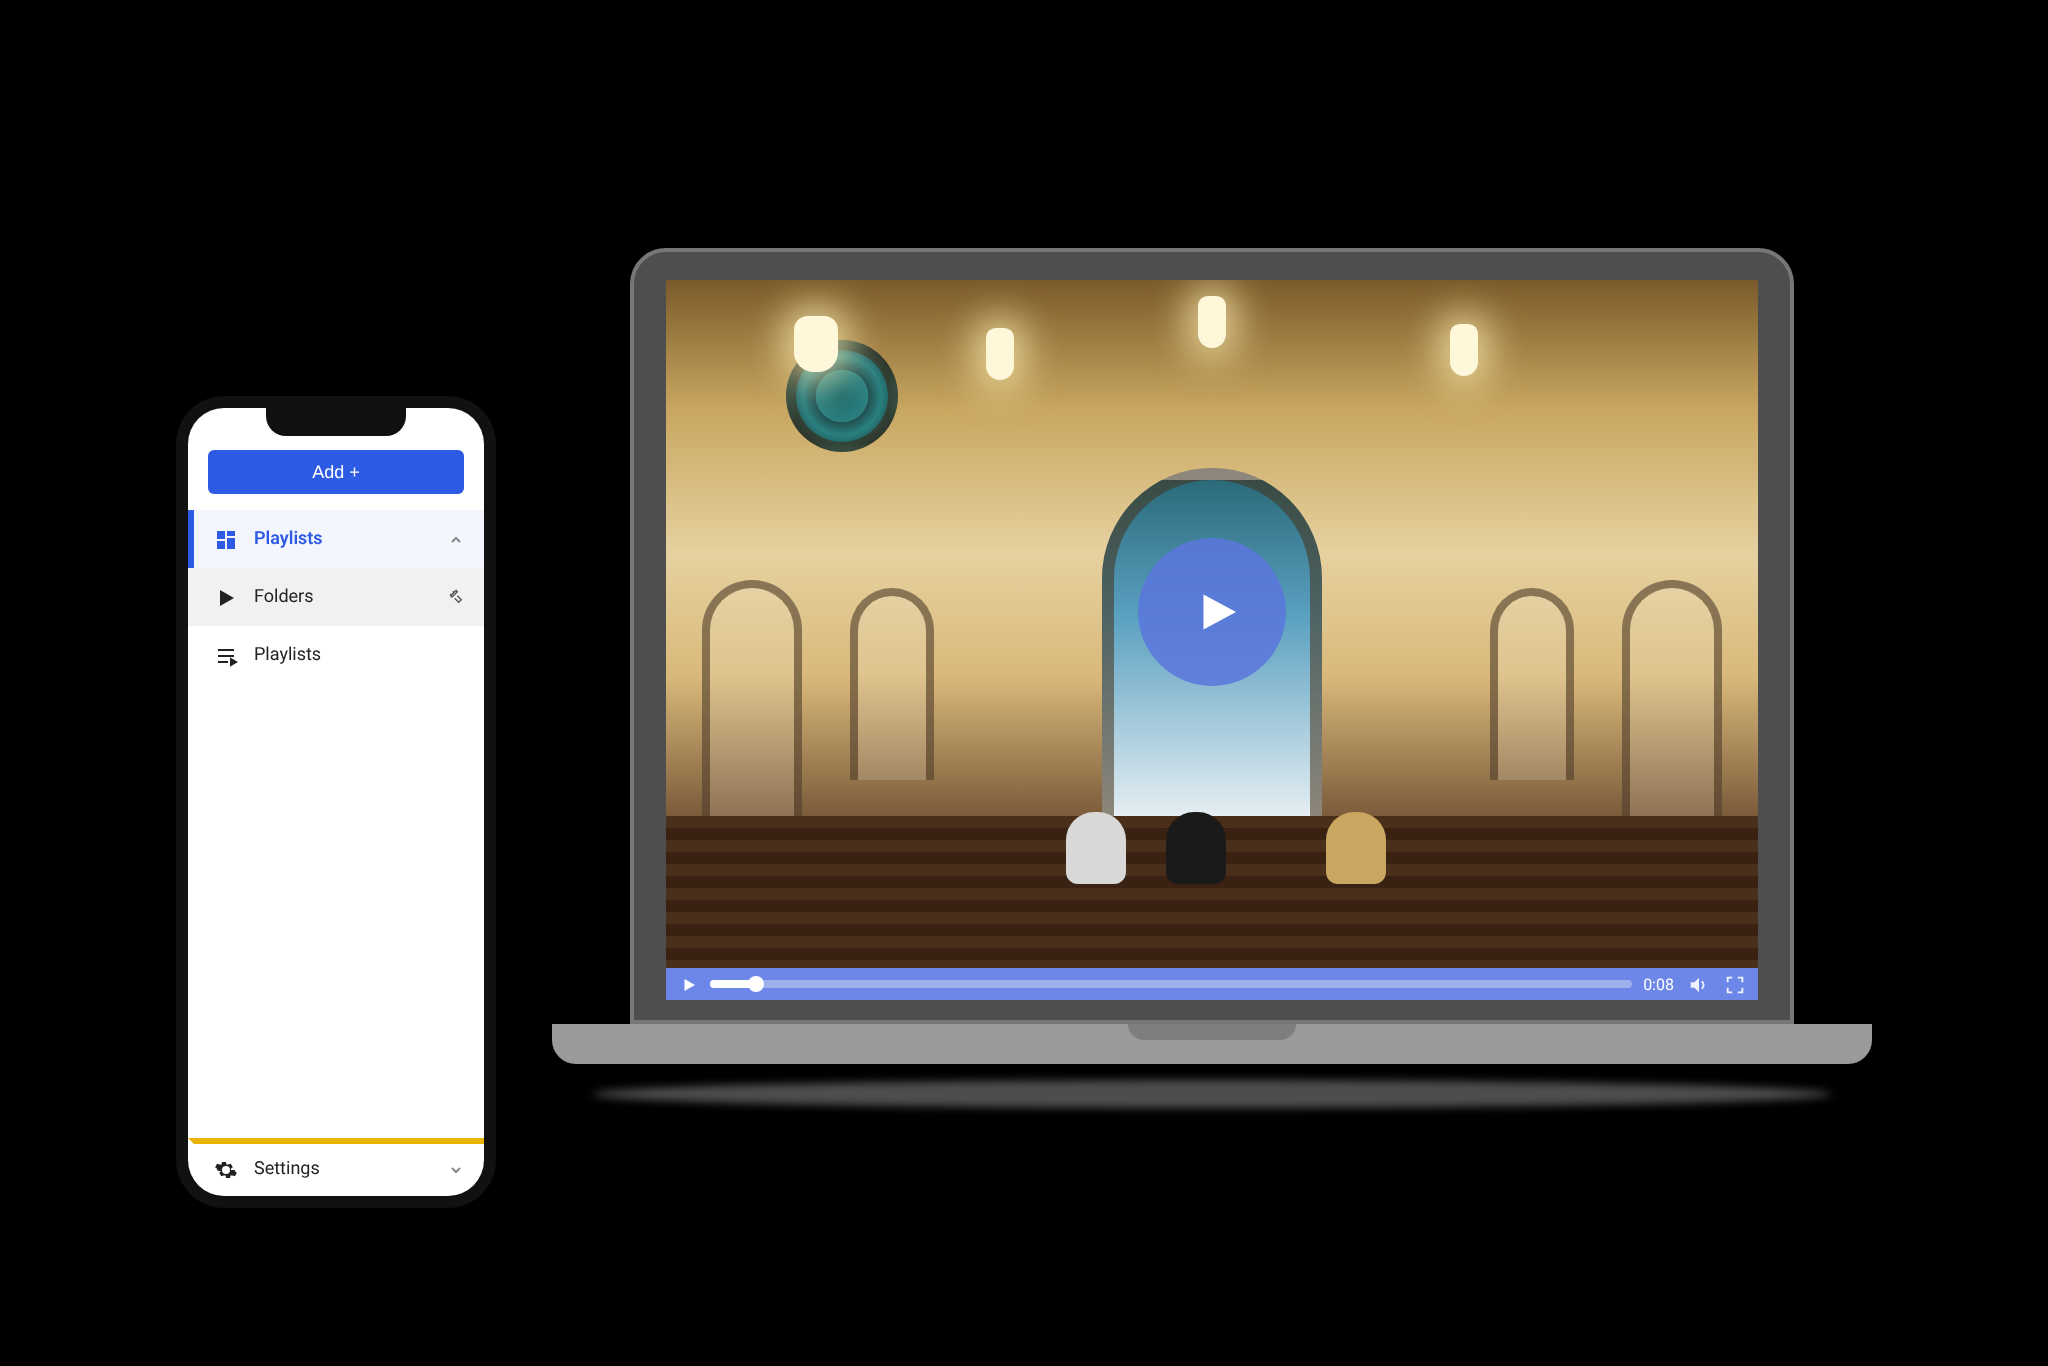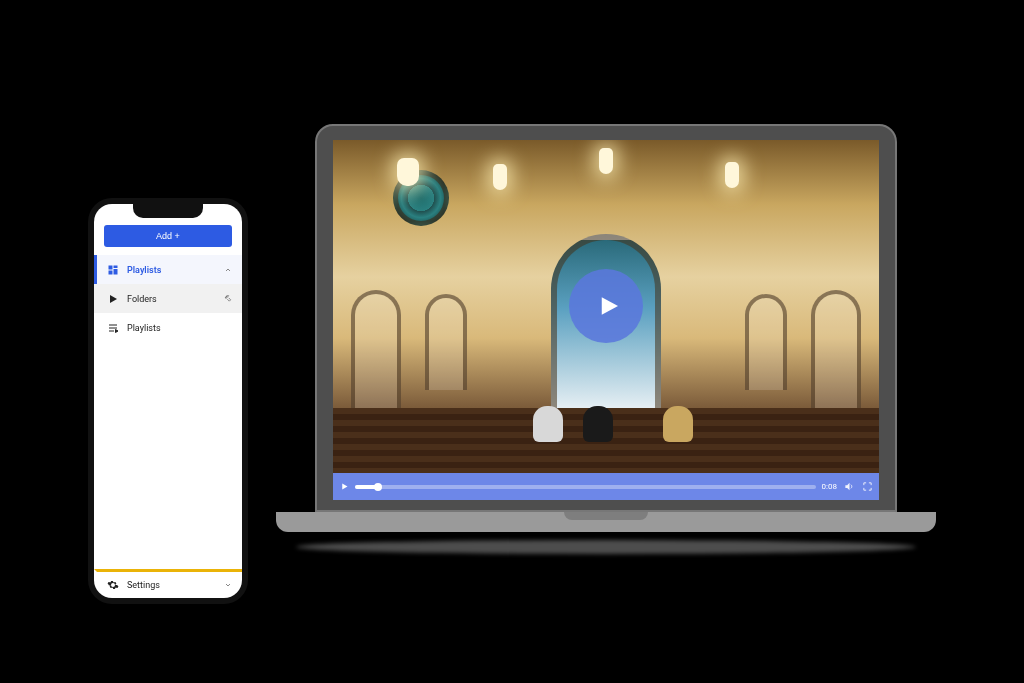--- a/index.html
+++ b/index.html
@@ -166,21 +166,21 @@
     width: 74px; height: 74px;
     border-radius: 50%;
     background: rgba(90,120,220,.88);
     display: flex; align-items: center; justify-content: center;
     cursor: pointer;
   }
   .play-btn svg { margin-left: 4px; }
 
   .controls {
     position: absolute; left:0; right:0; bottom:0;
-    height: 27px;
+    height: 16px;
     background: #6d87e8;
     display: flex; align-items: center;
     padding: 0 6px;
     gap: 6px;
     color: #fff;
     font-size: 8px;
   }
   .ctrl-play { width:10px;height:10px; display:flex;align-items:center;justify-content:center; cursor:pointer;}
   .progress { flex:1 1 auto; height:4px; background:#9fb0ef; position:relative; border-radius:2px;}
   .progress-fill{position:absolute;left:0;top:0;bottom:0;width:5%;background:#fff;border-radius:2px;}

